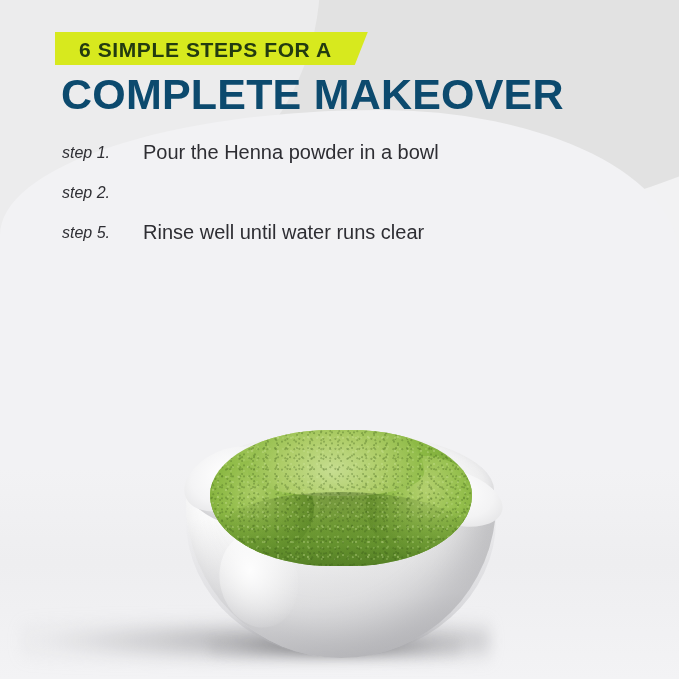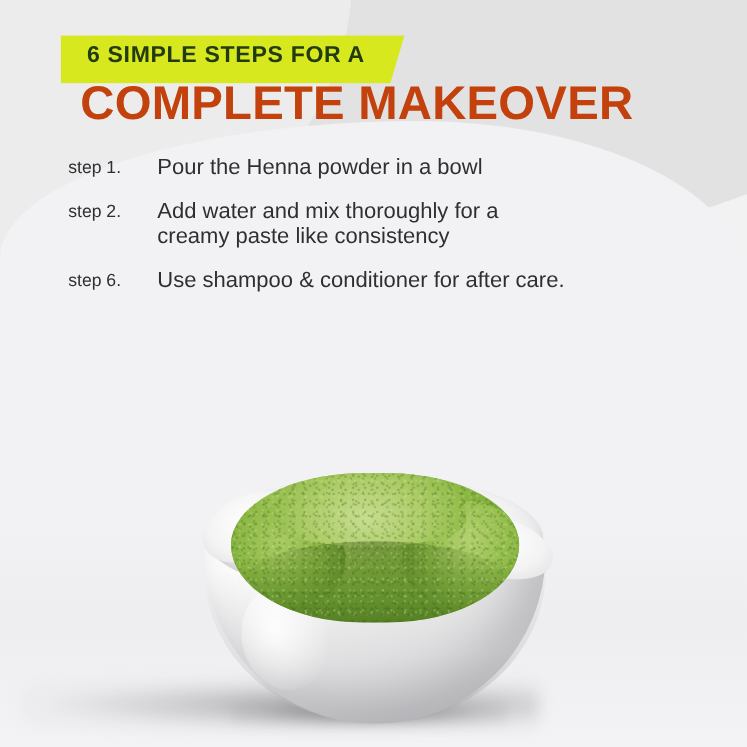--- a/index.html
+++ b/index.html
@@ -74,44 +74,44 @@
   }
   .eyebrow-wrap {
     position: absolute;
     left: 55px;
     top: 32px;
     height: 35px;
   }
   .eyebrow-shape {
     position: relative;
     display: inline-block;
-    height: 44px;
+    height: 33px;
     padding: 0 36px 0 24px;
     background: #d7e91e;
     clip-path: polygon(0 0, 100% 0, calc(100% - 13px) 100%, 0 100%);
     box-sizing: border-box;
   }
   .eyebrow-text {
     display: block;
     line-height: 35px;
     font-size: 21px;
     font-weight: 700;
     letter-spacing: 0.6px;
     color: #233b10;
     white-space: nowrap;
   }
   .headline {
     position: absolute;
-    left: 73px;
+    left: 61px;
     top: 71px;
     font-size: 43px;
     line-height: 46px;
     font-weight: 700;
     letter-spacing: 0.2px;
-    color: #c2410c;
+    color: #0c4a6e;
     white-space: nowrap;
     margin: 0;
   }
 
   
   .steps {
     position: absolute;
     left: 62px;
     top: 141px;
     width: 560px;
@@ -121,20 +121,21 @@
     align-items: flex-start;
     margin-bottom: 17px;
   }
   .step-label {
     flex: 0 0 auto;
     width: 81px;
     font-size: 16px;
     line-height: 23px;
     color: #2e2e33;
     white-space: nowrap;
+    font-style: italic;
   }
   .step-text {
     flex: 1 1 auto;
     font-size: 20px;
     line-height: 23px;
     color: #2e2e33;
     max-width: 375px;
   }
 
   
@@ -335,30 +336,29 @@
 
   <div class="steps">
 
     <div class="step-row">
       <div class="step-label">step 1.</div>
       <div class="step-text">Pour the Henna powder in a bowl</div>
     </div>
 
     <div class="step-row">
       <div class="step-label">step 2.</div>
-      <div class="step-text">Add water and mix thoroughly for a creamy paste like consistency</div>
-    </div>
-
+    </div>
 
 
 
     <div class="step-row">
-      <div class="step-label">step 6.</div>
-      <div class="step-text">Use shampoo &amp; conditioner for after care.</div>
-    </div>
+      <div class="step-label">step 5.</div>
+      <div class="step-text">Rinse well until water runs clear</div>
+    </div>
+
 
   </div>
 
   <div class="photo">
     <div class="bowl-shadow"></div>
     <div class="bowl-shadow-near"></div>
 
     <div class="bowl">
       <div class="bowl-body"></div>
       <div class="bowl-body-shade"></div>

